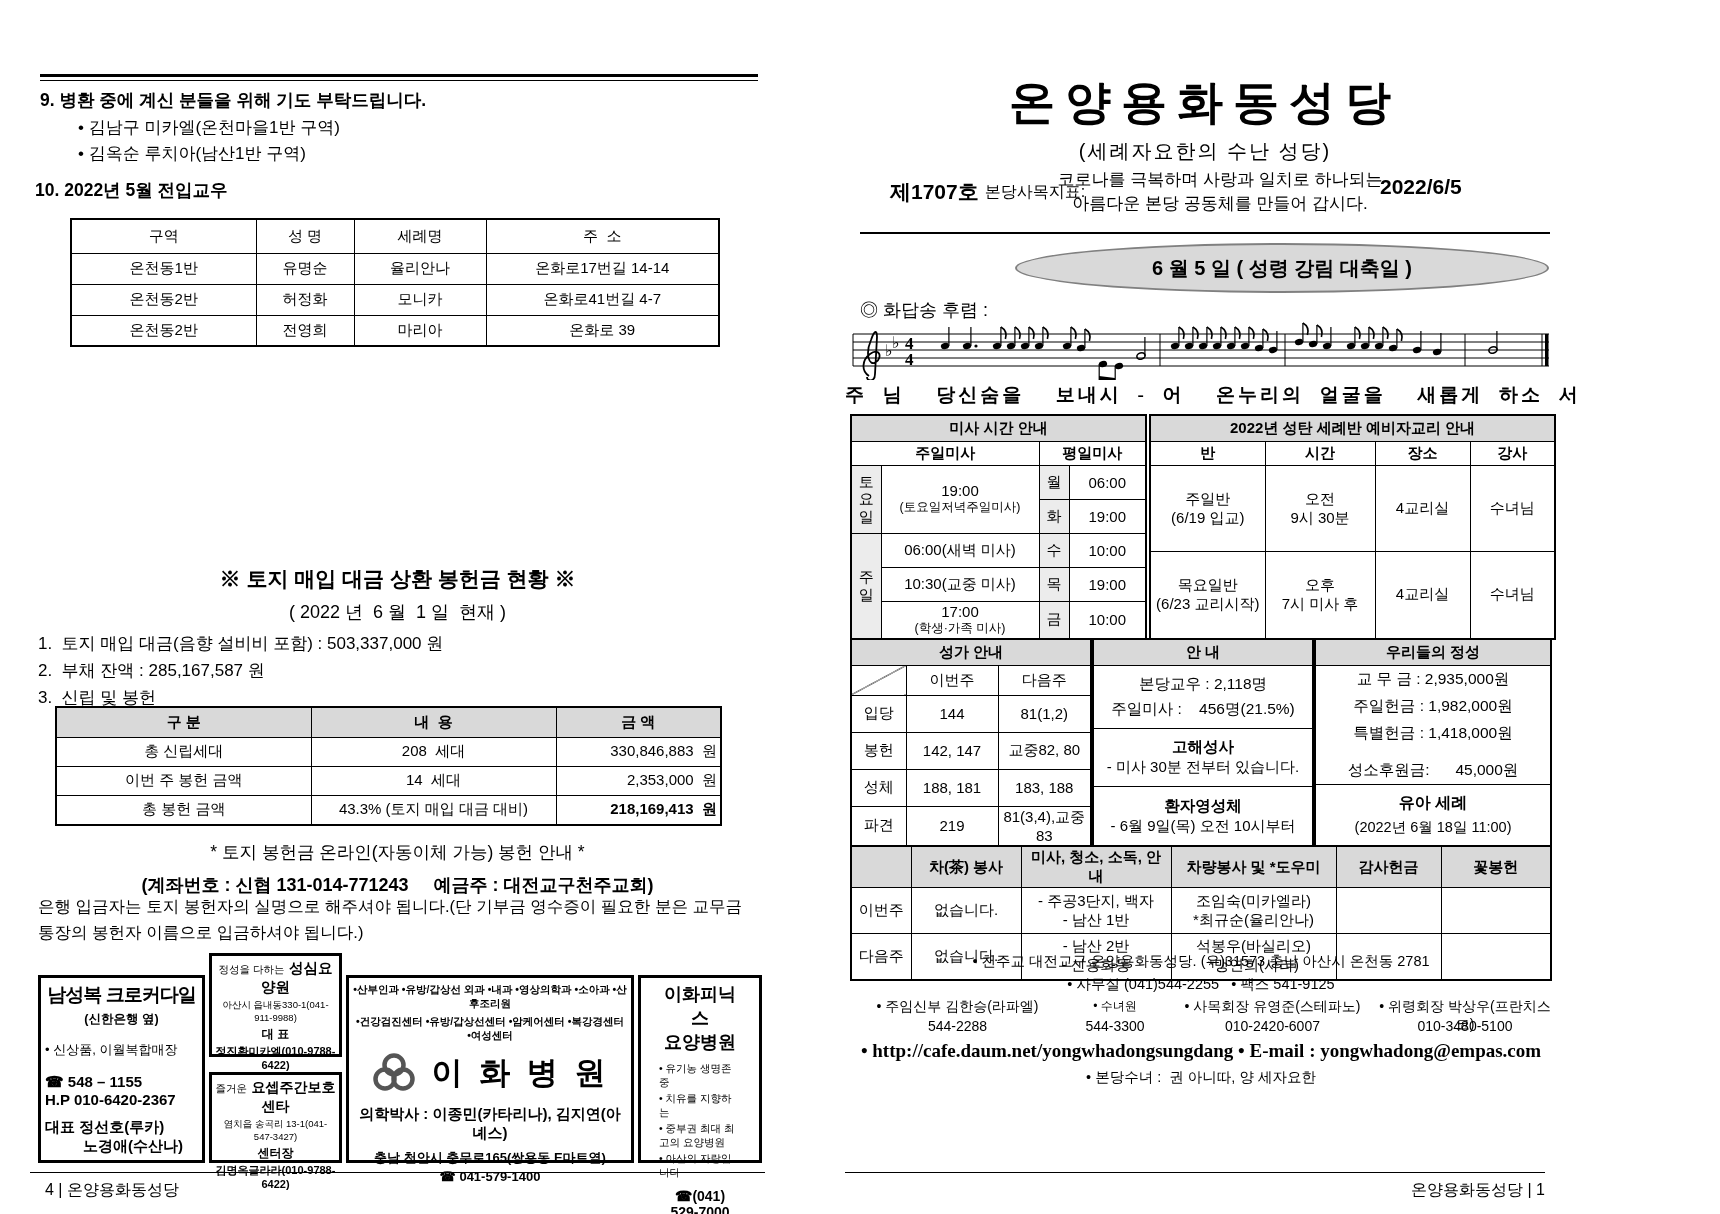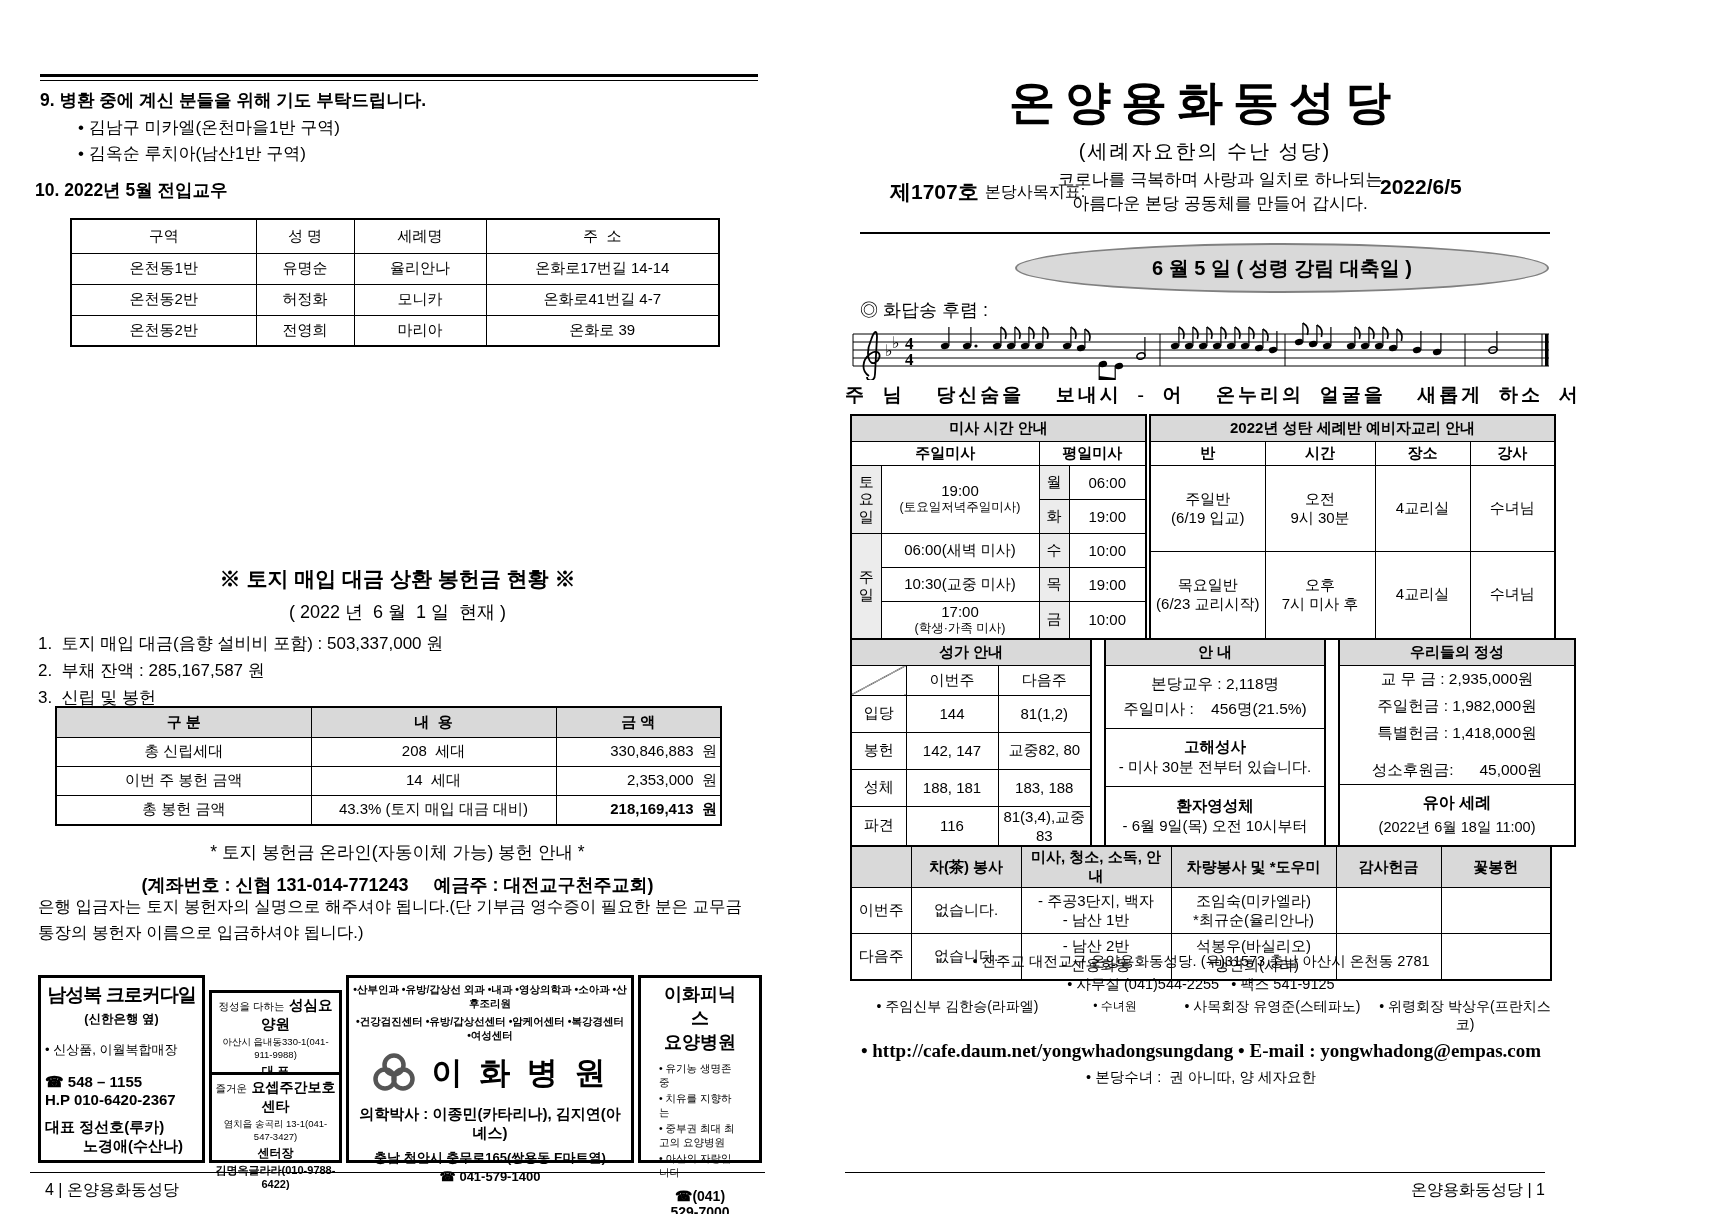--- a/index.html
+++ b/index.html
@@ -120,21 +120,21 @@
     <div class="adbox" style="top:975px;left:8px;width:167px;height:188px;padding:4px 4px;">
       <div class="b ctr" style="font-size:19px;letter-spacing:-1px;">남성복 크로커다일</div>
       <div class="b ctr" style="font-size:12.5px;margin-top:3px;">(신한은행 옆)</div>
       <div style="font-size:13px;margin-top:13px;">• 신상품, 이월복합매장</div>
       <div class="b" style="font-size:15px;margin-top:14px;">☎ 548 – 1155</div>
       <div class="b" style="font-size:15px;">H.P 010-6420-2367</div>
       <div class="b" style="font-size:15px;margin-top:10px;">대표 정선호(루카)</div>
       <div class="b" style="font-size:15px;margin-left:38px;">노경애(수산나)</div>
     </div>
 
-    <div class="adbox" style="top:990px;left:179px;width:133px;height:91px;padding:3px 3px;">
+    <div class="adbox" style="top:953px;left:179px;width:133px;height:104px;padding:3px 3px;">
       <div class="ctr"><span style="font-size:10.5px;">정성을 다하는</span>
         <span class="b" style="font-size:14.5px;">성심요양원</span></div>
       <div class="ctr" style="font-size:9.5px;margin-top:2px;">아산시 읍내동330-1(041-911-9988)</div>
       <div class="ctr b" style="font-size:12px;margin-top:3px;">대 표</div>
       <div class="ctr b" style="font-size:11px;margin-top:1px;">정진환미카엘(010-9788-6422)</div>
     </div>
 
     <div class="adbox" style="top:1072px;left:179px;width:133px;height:91px;padding:3px 3px;">
       <div class="ctr"><span style="font-size:10.5px;">즐거운</span>
         <span class="b" style="font-size:14px;">요셉주간보호센타</span></div>
@@ -447,21 +447,21 @@
             <div>오후</div>
             <div>7시 미사 후</div>
           </td>
           <td>4교리실</td>
           <td>수녀님</td>
         </tr>
       </tbody>
         </table>
     </div>
 
-    <div class="abs" style="top:638px;left:5px;display:flex;gap:12px;">
+    <div class="abs" style="top:638px;left:5px;display:flex;">
       <table class="t" style="width:240px;">
         <colgroup>
             <col style="width:55px">
             <col style="width:92px">
             <col style="width:93px">
           </colgroup>
         <tbody>
             <tr style="height:26px">
               <td colspan="3" class="cap">성가 안내</td>
             </tr>
@@ -480,21 +480,21 @@
           <td>142, 147</td>
           <td>교중82, 80</td>
         </tr>
         <tr style="height:37px">
           <td>성체</td>
           <td>188, 181</td>
           <td>183, 188</td>
         </tr>
         <tr style="height:37px">
           <td>파견</td>
-          <td>116</td>
+          <td>219</td>
           <td>81(3,4),교중83</td>
         </tr>
       </tbody>
         </table>
 
       <table class="t" style="width:222px;margin-left:0;">
         <tbody>
             <tr style="height:26px">
               <td class="cap">안 내</td>
             </tr>
@@ -592,19 +592,25 @@
       </table>
 
     <div class="abs ctr" style="top:952px;left:0;width:712px;font-size:14.5px;">• 천주교 대전교구 온양용화동성당. (우)31573 충남 아산시 온천동 2781</div>
     <div class="abs ctr pre" style="top:975px;left:0;width:712px;font-size:14.5px;">• 사무실 (041)544-2255   • 팩스 541-9125</div>
     <div class="abs" style="top:998px;left:10px;width:700px;display:flex;">
       <div class="ctr" style="width:205px;font-size:14px;">• 주임신부 김한승(라파엘)</div>
       <div class="ctr" style="width:110px;font-size:12px;">• 수녀원</div>
       <div class="ctr" style="width:205px;font-size:14px;">• 사목회장 유영준(스테파노)</div>
       <div class="ctr" style="width:180px;font-size:14px;">• 위령회장 박상우(프란치스코)</div>
     </div>
+    <div class="abs" style="top:1018px;left:10px;width:700px;display:flex;">
+      <div class="ctr" style="width:205px;font-size:14px;">544-2288</div>
+      <div class="ctr" style="width:110px;font-size:14px;">544-3300</div>
+      <div class="ctr" style="width:205px;font-size:14px;">010-2420-6007</div>
+      <div class="ctr" style="width:180px;font-size:14px;">010-3480-5100</div>
+    </div>
     <div class="abs ctr b serif" style="top:1040px;left:0;width:712px;font-size:19px;">• http://cafe.daum.net/yongwhadongsungdang  • E-mail : yongwhadong@empas.com</div>
     <div class="abs ctr pre" style="top:1068px;left:0;width:712px;font-size:14.5px;">• 본당수녀 :  권 아니따, 양 세자요한</div>
 
     <div class="abs rule1" style="top:1172px;left:0;width:700px;"></div>
     <div class="footline" style="top:1180px;right:20px;">온양용화동성당 | 1</div>
   </div>
 </div>
 
 </body></html>

